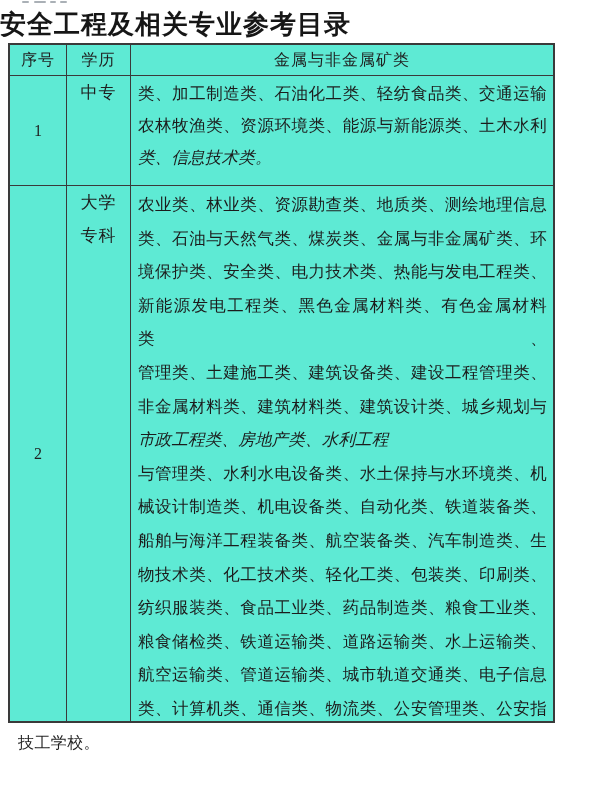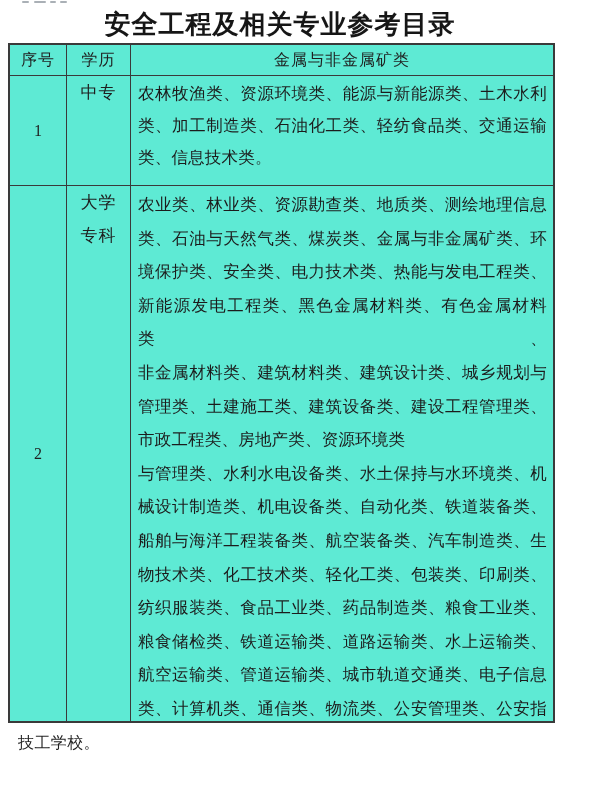--- a/index.html
+++ b/index.html
@@ -24,21 +24,21 @@
     background: #aab0b6; border-radius: 1px;
   }
   .top-frag i:nth-child(1) { left: 22px; width: 7px; }
   .top-frag i:nth-child(2) { left: 34px; width: 12px; }
   .top-frag i:nth-child(3) { left: 50px; width: 6px; }
   .top-frag i:nth-child(4) { left: 60px; width: 7px; }
 
   .title {
     position: absolute;
     top: 7px; left: 0; width: 560px;
-    text-align: center;
+    text-align: left;
     font-size: 26px;
     font-weight: bold;
     letter-spacing: 1px;
     color: #161616;
     white-space: nowrap;
   }
 
   .tbl {
     position: absolute;
     left: 8px; top: 43px;
@@ -78,21 +78,21 @@
     font-size: 16.5px;
     padding: 2px 6px 0 7px;
     color: #1c1c1c;
   }
   .jline {
     text-align: justify;
     text-align-last: justify;
     letter-spacing: 0.2px;
     white-space: nowrap;
   }
-  .jline.endline { text-align-last: left; }
+  .jline.endline { text-align-last: left; font-style: italic; }
   #content-0 .jline { line-height: 32px; white-space: normal; }
   #content-1 .jline { line-height: 33.6px; white-space: normal; }
 
   .note {
     position: absolute;
     left: 18px; top: 729px; width: 566px;
     font-size: 16px;
     line-height: 28px;
     letter-spacing: 0.4px;
   }
@@ -115,38 +115,38 @@
   <div class="tbl">
     <div class="cell hd c1">序号</div>
     <div class="cell hd c2">学历</div>
     <div class="cell hd c3">金属与非金属矿类</div>
 
     <div class="cell num c1">1</div>
     <div class="cell edu c2" id="edu-0">
         <div class="edu-line">中专</div>
       </div>
     <div class="cell content c3" id="content-0">
+        <div class="jline">类、加工制造类、石油化工类、轻纺食品类、交通运输</div>
         <div class="jline">农林牧渔类、资源环境类、能源与新能源类、土木水利</div>
-        <div class="jline">类、加工制造类、石油化工类、轻纺食品类、交通运输</div>
         <div class="jline endline">类、信息技术类。</div>
       </div>
 
     <div class="cell num c1 rlast">2</div>
     <div class="cell edu c2 rlast" id="edu-1">
         <div class="edu-line">大学</div>
         <div class="edu-line">专科</div>
       </div>
     <div class="cell content c3 rlast" id="content-1">
         <div class="jline">农业类、林业类、资源勘查类、地质类、测绘地理信息</div>
         <div class="jline">类、石油与天然气类、煤炭类、金属与非金属矿类、环</div>
         <div class="jline">境保护类、安全类、电力技术类、热能与发电工程类、</div>
         <div class="jline">新能源发电工程类、黑色金属材料类、有色金属材料类、</div>
+        <div class="jline">管理类、土建施工类、建筑设备类、建设工程管理类、</div>
         <div class="jline">非金属材料类、建筑材料类、建筑设计类、城乡规划与</div>
-        <div class="jline">管理类、土建施工类、建筑设备类、建设工程管理类、</div>
-        <div class="jline endline">市政工程类、房地产类、资源环境类</div>
+        <div class="jline endline">市政工程类、房地产类、水利工程</div>
         <div class="jline">与管理类、水利水电设备类、水土保持与水环境类、机</div>
         <div class="jline">械设计制造类、机电设备类、自动化类、铁道装备类、</div>
         <div class="jline">船舶与海洋工程装备类、航空装备类、汽车制造类、生</div>
         <div class="jline">物技术类、化工技术类、轻化工类、包装类、印刷类、</div>
         <div class="jline">纺织服装类、食品工业类、药品制造类、粮食工业类、</div>
         <div class="jline">粮食储检类、铁道运输类、道路运输类、水上运输类、</div>
         <div class="jline">航空运输类、管道运输类、城市轨道交通类、电子信息</div>
         <div class="jline">类、计算机类、通信类、物流类、公安管理类、公安指</div>
       </div>
   </div>

